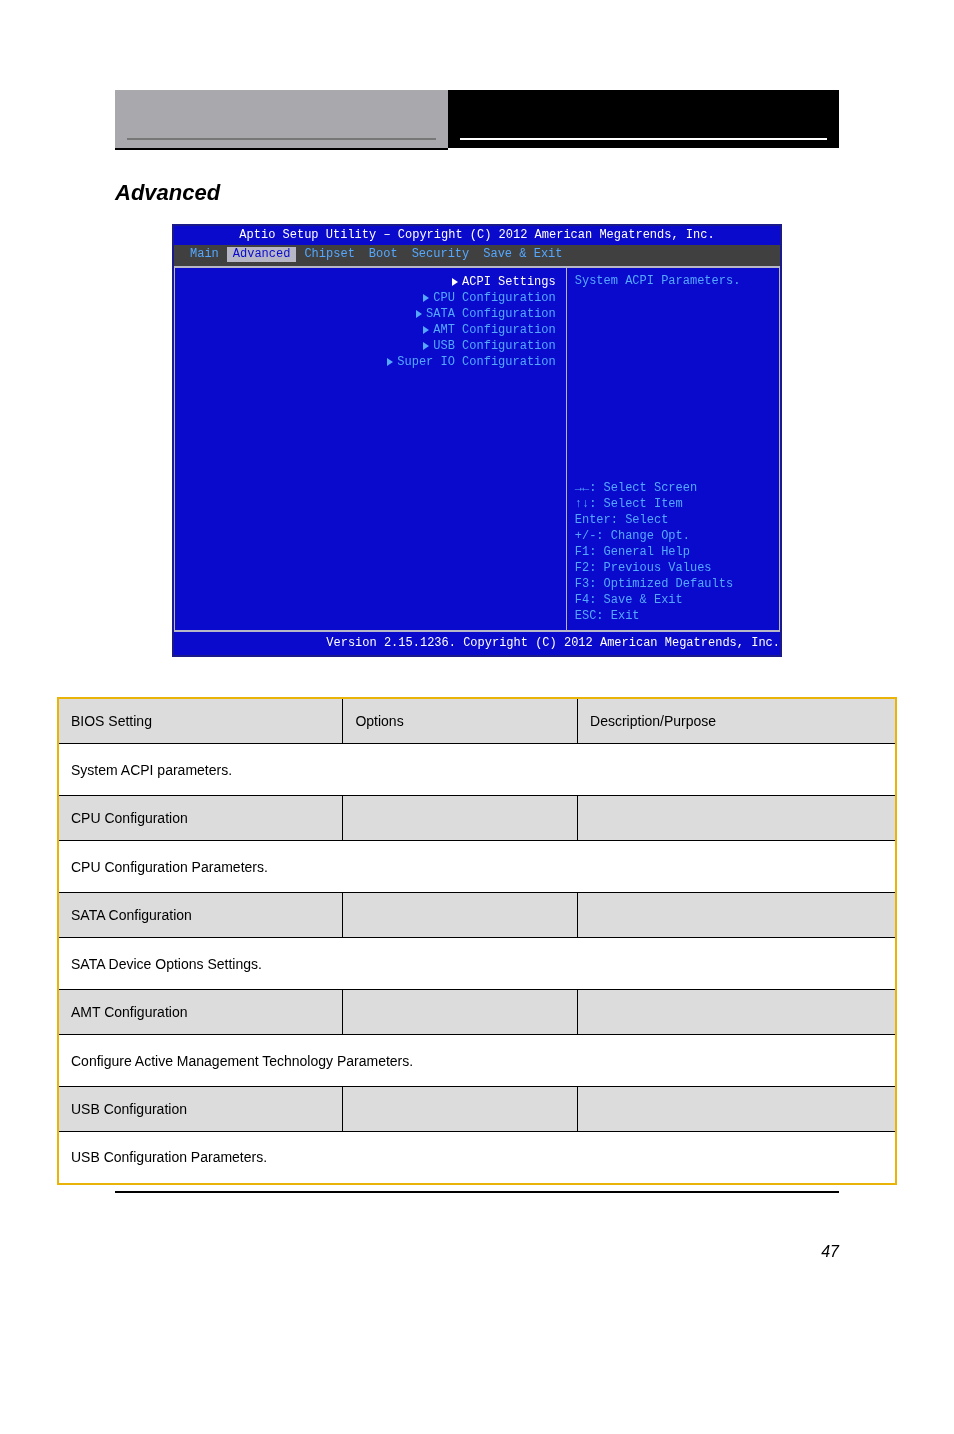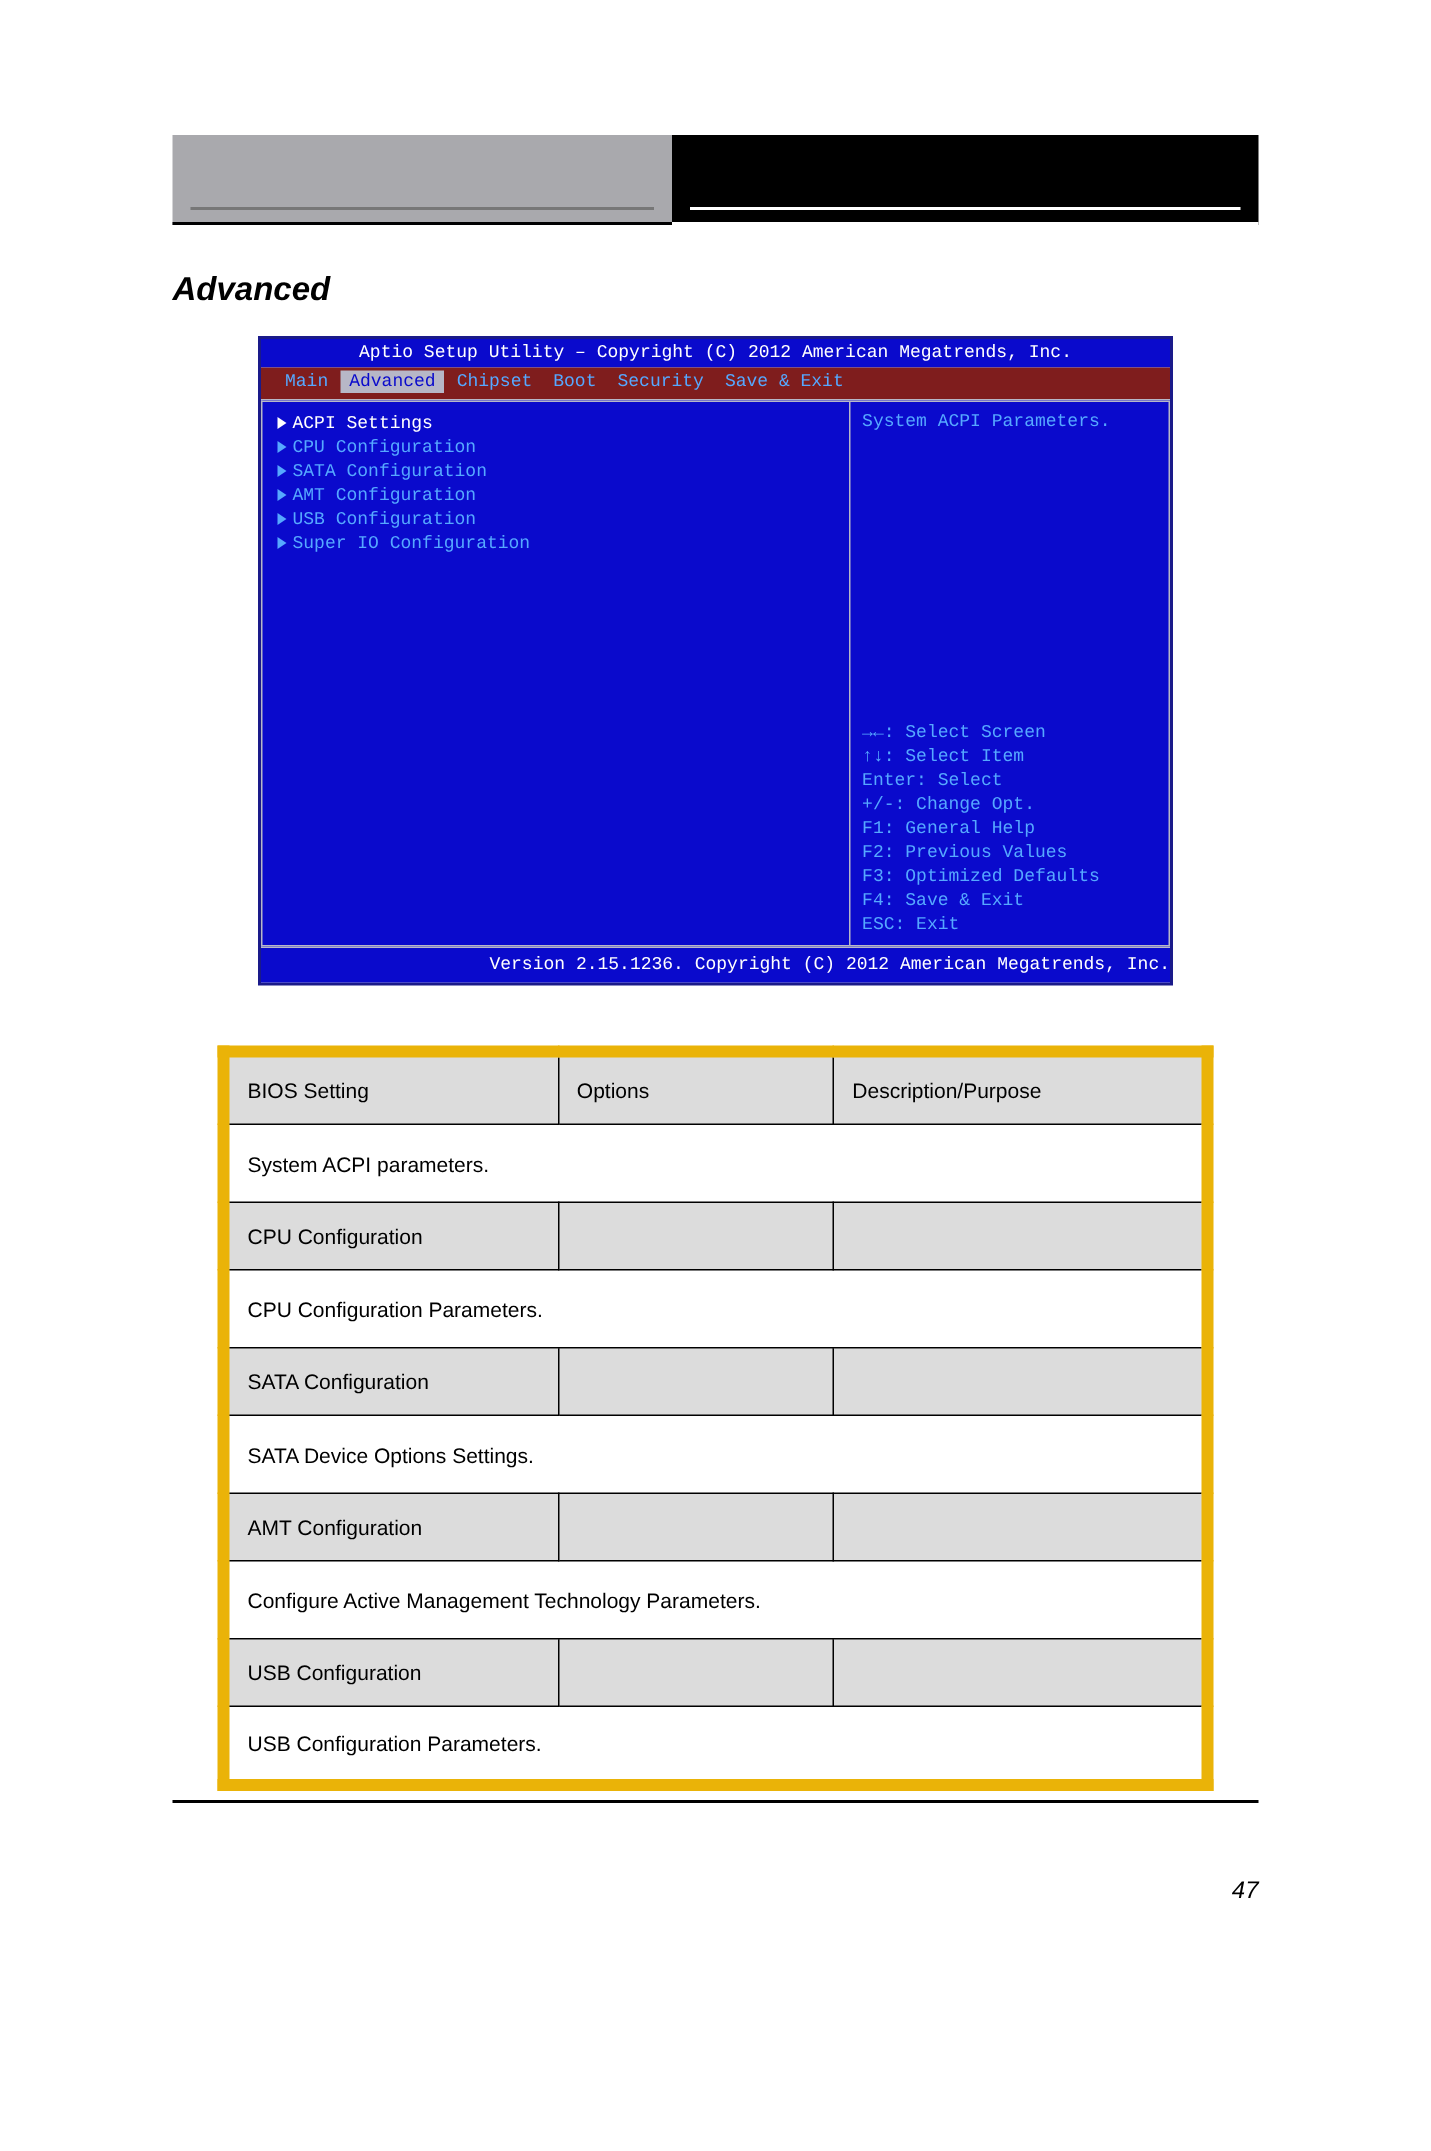--- a/index.html
+++ b/index.html
@@ -62,21 +62,21 @@
     font-size: 12px;
     line-height: 1.25;
   }
   .bios-titlebar {
     background: #0a0acc;
     color: #fff;
     text-align: center;
     padding: 2px 10px;
   }
   .bios-menubar {
-    background: #7f1d1d;
+    background: #404040;
     color: #56a8ff;
     display: flex;
     padding: 2px 10px 4px 10px;
     gap: 2px;
   }
   .bios-menu-item { padding: 0 6px; }
   .bios-menu-item.active {
     background: #b7b7c7;
     color: #0a0acc;
   }
@@ -101,20 +101,21 @@
     display: flex;
     flex-direction: column;
     justify-content: space-between;
   }
   .bios-entry {
     color: #56a8ff;
     display: flex;
     align-items: center;
     gap: 4px;
     padding: 0.5px 0;
+    justify-content: flex-end;
   }
   .bios-entry.sel { color: #fff; }
   .tri {
     width: 0; height: 0;
     border-top: 4px solid transparent;
     border-bottom: 4px solid transparent;
     border-left: 6px solid #56a8ff;
     flex: 0 0 auto;
   }
   .bios-entry.sel .tri { border-left-color: #fff; }
@@ -123,24 +124,24 @@
   .bios-keys div { padding: 0.5px 0; }
   .bios-footer {
     background: #0a0acc;
     color: #fff;
     text-align: right;
     padding: 4px 0;
     border-top: 1px solid #b7b7c7;
   }
   
   .data-table {
-    width: 664px;
+    width: 840px;
     margin: 40px auto 0 auto;
     border-collapse: collapse;
-    border: 8px solid #eab308;
+    border: 2px solid #eab308;
     font-size: 14px;
   }
   .data-table td {
     border: 1px solid #000;
     padding: 14px 12px;
     vertical-align: middle;
   }
   .data-table tr.shaded td { background: #dcdcdc; }
   .data-table tr.shaded td.col-a { width: 34%; }
   .data-table tr.shaded td.col-b { width: 28%; }

